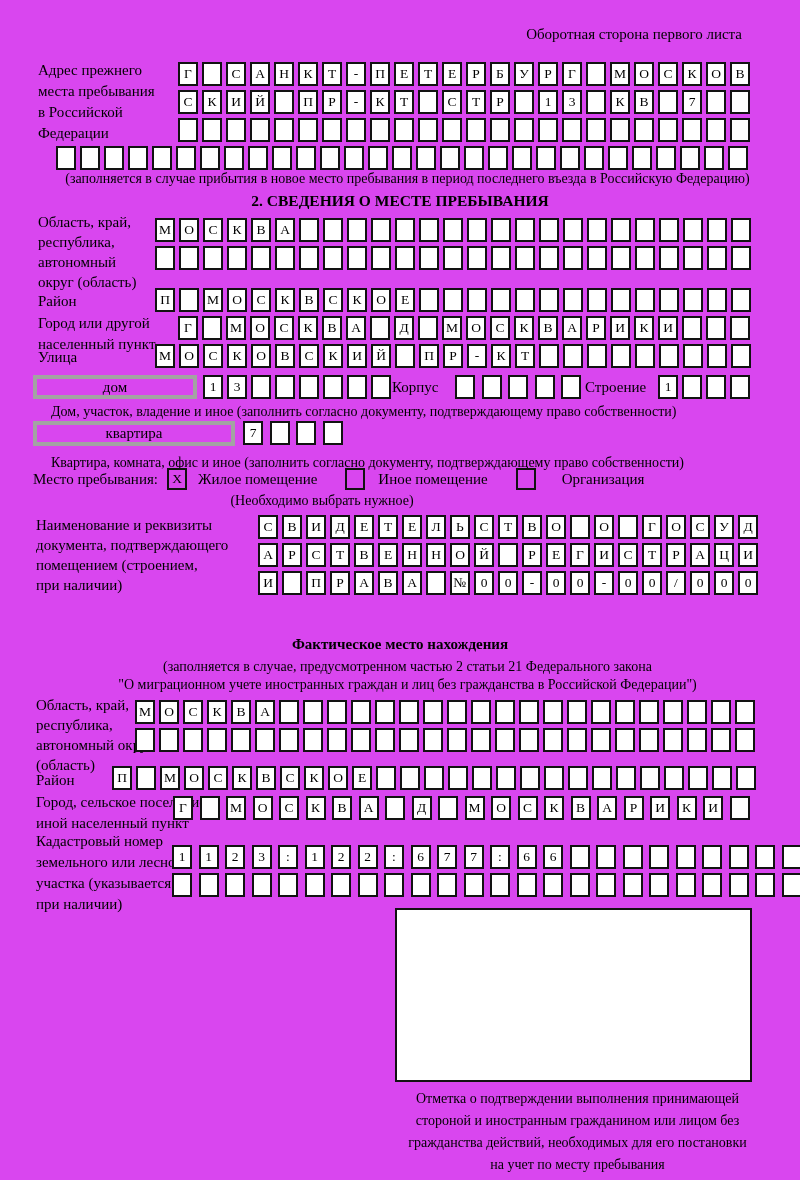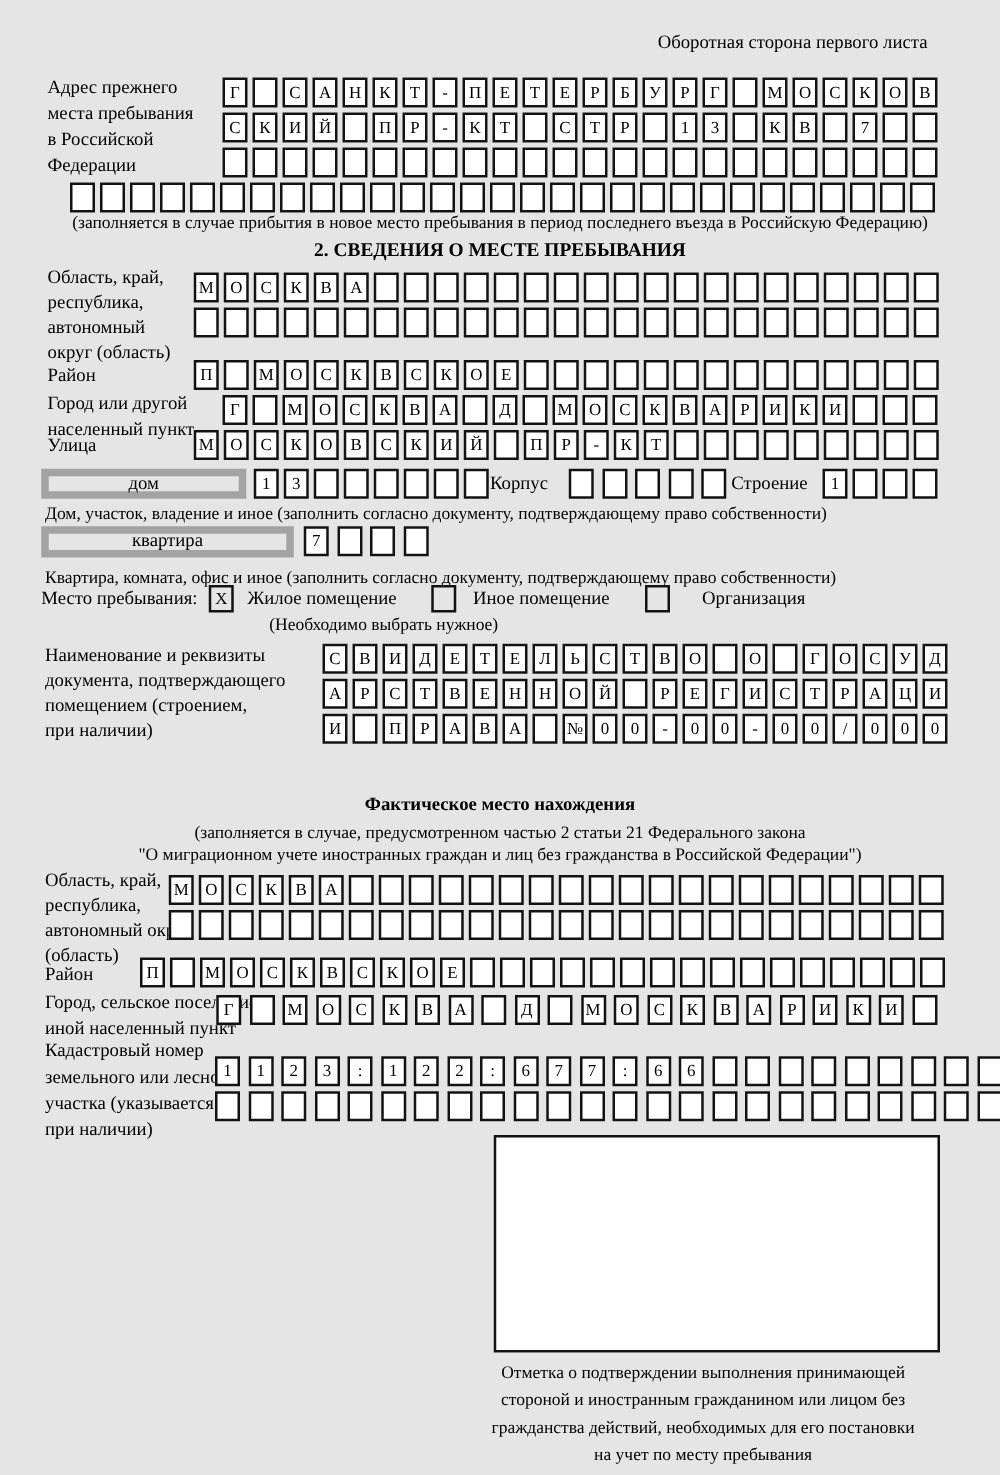--- a/index.html
+++ b/index.html
@@ -1,33 +1,33 @@
 <!DOCTYPE html>
 <html><head>
 <meta charset="utf-8">
 <style>
   html,body { margin:0; padding:0; background:#fff; }
   .page {
-    position:relative; width:800px; height:1180px; background:#e5e5e5;
+    position:relative; width:800px; height:1180px; background:#d946ef;
     font-family:"Liberation Serif","DejaVu Serif",serif; color:#000; overflow:hidden;
   }
   .abs { position:absolute; }
   .cellrow { display:flex; gap:4px; }
   .gapwide { gap:6.5px; }
   .cell {
     width:16px; height:20px; border:2px solid #121212; background:#fff;
     display:flex; align-items:center; justify-content:center;
     font-size:13.5px; line-height:1; flex:0 0 auto;
   }
   .label { font-size:15px; line-height:20px; }
-  .note { font-size:14px; }
+  .note { font-size:14px;padding-left:15px; }
   .center { left:0; right:0; text-align:center; }
   .bold { font-weight:bold; }
   .boxlabel {
-    border:6px solid #a3a3a3; height:24px; box-sizing:border-box;
+    border:4px solid #a3a3a3; height:24px; box-sizing:border-box;
     display:flex; align-items:center; justify-content:center; font-size:15px;
   }
   .checkbox {
     width:16px; height:18px; border:2px solid #121212;
     display:flex; align-items:center; justify-content:center;
     font-size:13.5px; flex:0 0 auto;
   }
   .stamp-box { border:2px solid #121212; box-sizing:border-box; background:#fff; }
   .stayrow { display:flex; align-items:center; font-size:15px; }
 </style>

